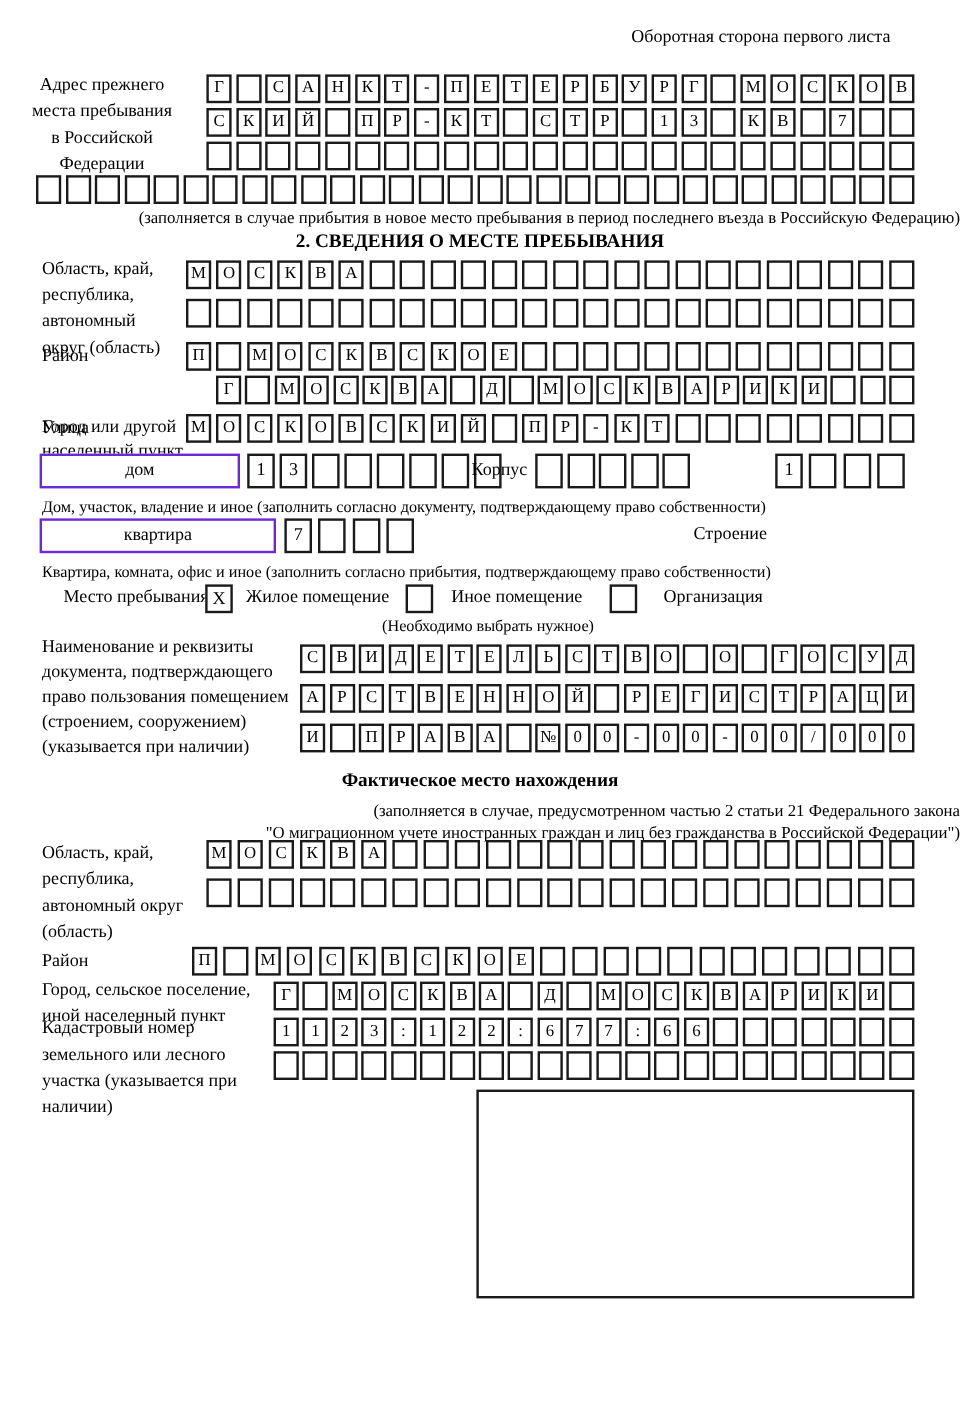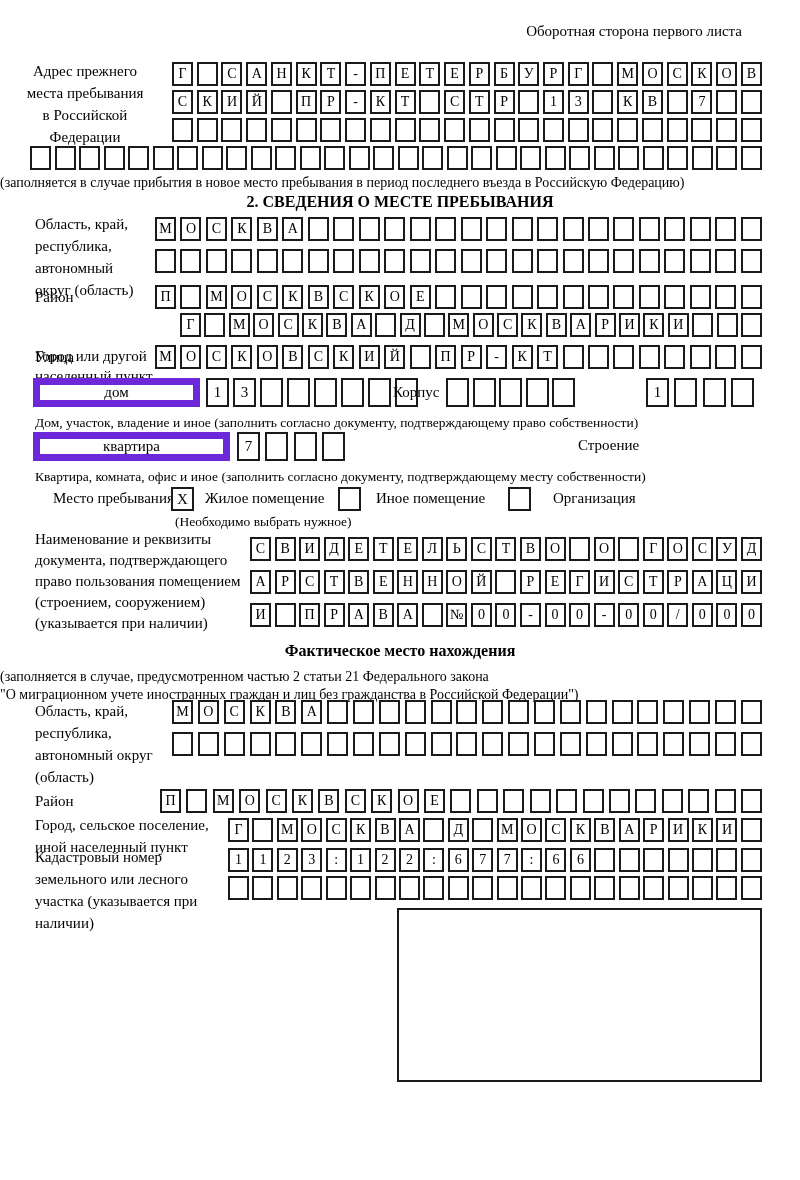--- a/index.html
+++ b/index.html
@@ -7,30 +7,30 @@
     position:relative;width:800px;height:1180px;margin:0 auto;
     background:#ffffff;color:#000000;
     font-family:"Liberation Serif","DejaVu Serif",serif;
     overflow:hidden;
   }
   .abs{position:absolute;}
   .lbl{font-size:15px;line-height:22px;}
   .note{font-size:14px;line-height:18px;}
   .small-note{font-size:13.5px;line-height:17px;}
   .title{font-size:16px;font-weight:bold;text-align:center;left:0;right:0;}
-  .center{text-align:left;}
+  .center{text-align:right;}
   .cellrow{display:flex;justify-content:space-between;}
   .cell{
     box-sizing:border-box;flex:0 0 auto;width:21px;height:24px;
     border:2px solid #1a1a1a;display:flex;align-items:center;justify-content:center;
     font-size:14px;line-height:1;background:#fff;
   }
   .cellrow.lg .cell{width:23px;height:29px;font-size:15px;}
   .bigbox{
-    box-sizing:border-box;border:7px solid #6d28d9;height:29px;
+    box-sizing:border-box;border:2px solid #6d28d9;height:29px;
     display:flex;align-items:center;justify-content:center;font-size:15px;background:#fff;
   }
   .checkbox{
     box-sizing:border-box;width:23px;height:24px;border:2px solid #1a1a1a;
     display:flex;align-items:center;justify-content:center;font-size:15px;background:#fff;
   }
   .stampbox{box-sizing:border-box;border:2px solid #1a1a1a;background:#fff;}
 </style>
 </head>
 <body>
@@ -321,21 +321,21 @@
 
   <div class="abs small-note" style="left:35px;top:414px;width:740px;">Дом, участок, владение и иное (заполнить согласно документу, подтверждающему право собственности)</div>
 
   <div class="abs bigbox" style="left:33px;top:432px;width:197px;">квартира</div>
   <div class="abs cellrow lg" style="left:237px;top:432px;width:108px;">
       <span class="cell">7</span>
       <span class="cell"></span>
       <span class="cell"></span>
       <span class="cell"></span>
     </div>
-  <div class="abs small-note" style="left:35px;top:468px;width:740px;">Квартира, комната, офис и иное (заполнить согласно документу, подтверждающему месту собственности)</div>
+  <div class="abs small-note" style="left:35px;top:468px;width:740px;">Квартира, комната, офис и иное (заполнить согласно прибытия, подтверждающему право собственности)</div>
 
   <div class="abs lbl" style="left:35px;top:487px;margin-left:18px;">Место пребывания:</div>
   <div class="abs checkbox" style="left:171px;top:487px;">X</div>
   <div class="abs lbl" style="left:205px;top:487px;">Жилое помещение</div>
   <div class="abs checkbox" style="left:338px;top:487px;"></div>
   <div class="abs lbl" style="left:376px;top:487px;">Иное помещение</div>
   <div class="abs checkbox" style="left:508px;top:487px;"></div>
   <div class="abs lbl" style="left:553px;top:487px;">Организация</div>
   <div class="abs small-note center" style="left:175px;top:513px;width:320px;">(Необходимо выбрать нужное)</div>
 

